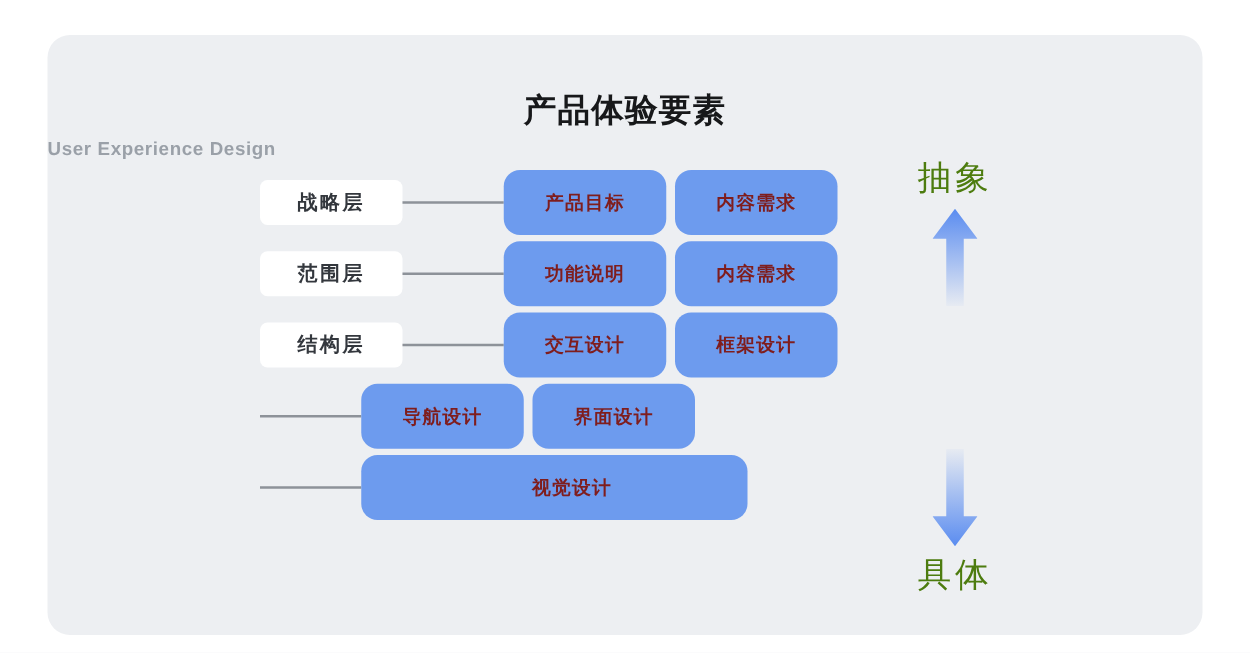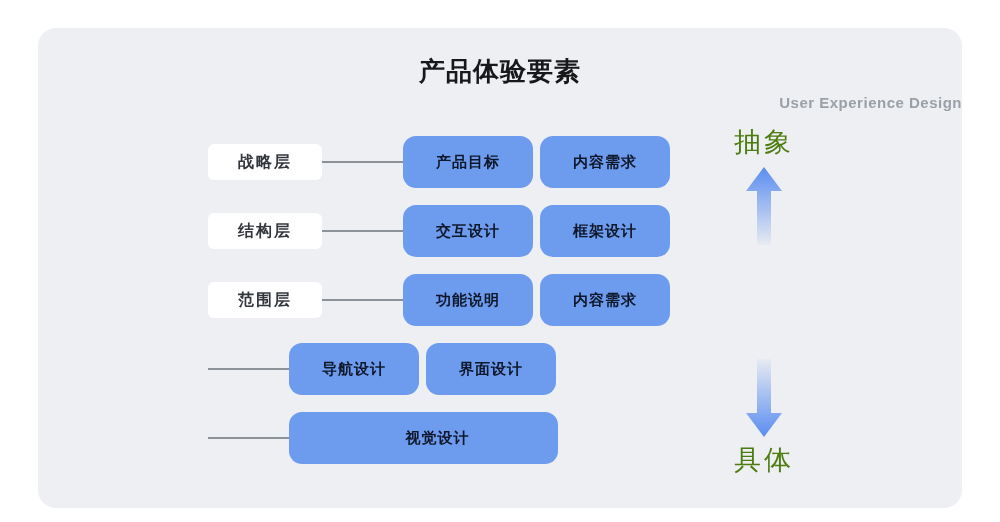--- a/index.html
+++ b/index.html
@@ -12,63 +12,63 @@
   }
   .card {
     position: absolute;
     left: 38px; top: 28px;
     width: 924px; height: 480px;
     background: #edeff2;
     border-radius: 18px;
   }
   .title {
     text-align: center;
-    padding-top: 26px;
+    padding-top: 43px;
     font-size: 26px;
     font-weight: bold;
     color: #17181a;
     letter-spacing: 1px;
   }
   .subtitle {
-    text-align: right;
+    text-align: left;
     margin-top: 5px;
     font-size: 15px;
     font-weight: bold;
     color: #9aa0a8;
     letter-spacing: 0.5px;
   }
   .rows {
     position: absolute;
     left: 170px; top: 108px;
     display: flex;
     flex-direction: column;
-    gap: 17px;
+    gap: 5px;
   }
   .row { display: flex; align-items: center; height: 52px; }
   .row-label {
     width: 114px; height: 36px;
     background: #ffffff;
     border-radius: 6px;
     display: flex; align-items: center; justify-content: center;
     font-size: 16px; font-weight: bold;
     color: #33373d;
     letter-spacing: 2px;
   }
   .connector { width: 81px; height: 2px; background: #8d9299; }
   .box-group { display: flex; gap: 7px; }
   .bluebox {
     width: 130px; height: 52px;
     background: #6d9bee;
     border-radius: 13px;
     display: flex; align-items: center; justify-content: center;
-    color: #0f172a;
+    color: #7f1d1d;
     font-size: 15px; font-weight: bold;
     letter-spacing: 1px;
   }
-  .bluebox.wide { width: 269px; padding-left: 28px; }
+  .bluebox.wide { width: 309px; padding-left: 28px; }
   .axis {
     position: absolute;
     left: 684px; top: 100px;
     width: 84px; height: 348px;
     display: flex;
     flex-direction: column;
     align-items: center;
   }
   .axis-label {
     font-size: 27px;
@@ -93,34 +93,34 @@
     <div class="row">
       <div class="row-label">战略层</div>
       <div class="connector"></div>
       <div class="box-group">
         <div class="bluebox">产品目标</div>
         <div class="bluebox">内容需求</div>
       </div>
     </div>
 
     <div class="row">
+      <div class="row-label">范围层</div>
+      <div class="connector"></div>
+      <div class="box-group">
+        <div class="bluebox">功能说明</div>
+        <div class="bluebox">内容需求</div>
+      </div>
+    </div>
+
+    <div class="row">
       <div class="row-label">结构层</div>
       <div class="connector"></div>
       <div class="box-group">
         <div class="bluebox">交互设计</div>
         <div class="bluebox">框架设计</div>
-      </div>
-    </div>
-
-    <div class="row">
-      <div class="row-label">范围层</div>
-      <div class="connector"></div>
-      <div class="box-group">
-        <div class="bluebox">功能说明</div>
-        <div class="bluebox">内容需求</div>
       </div>
     </div>
 
     <div class="row">
       <div class="connector"></div>
       <div class="box-group">
         <div class="bluebox">导航设计</div>
         <div class="bluebox">界面设计</div>
       </div>
     </div>

